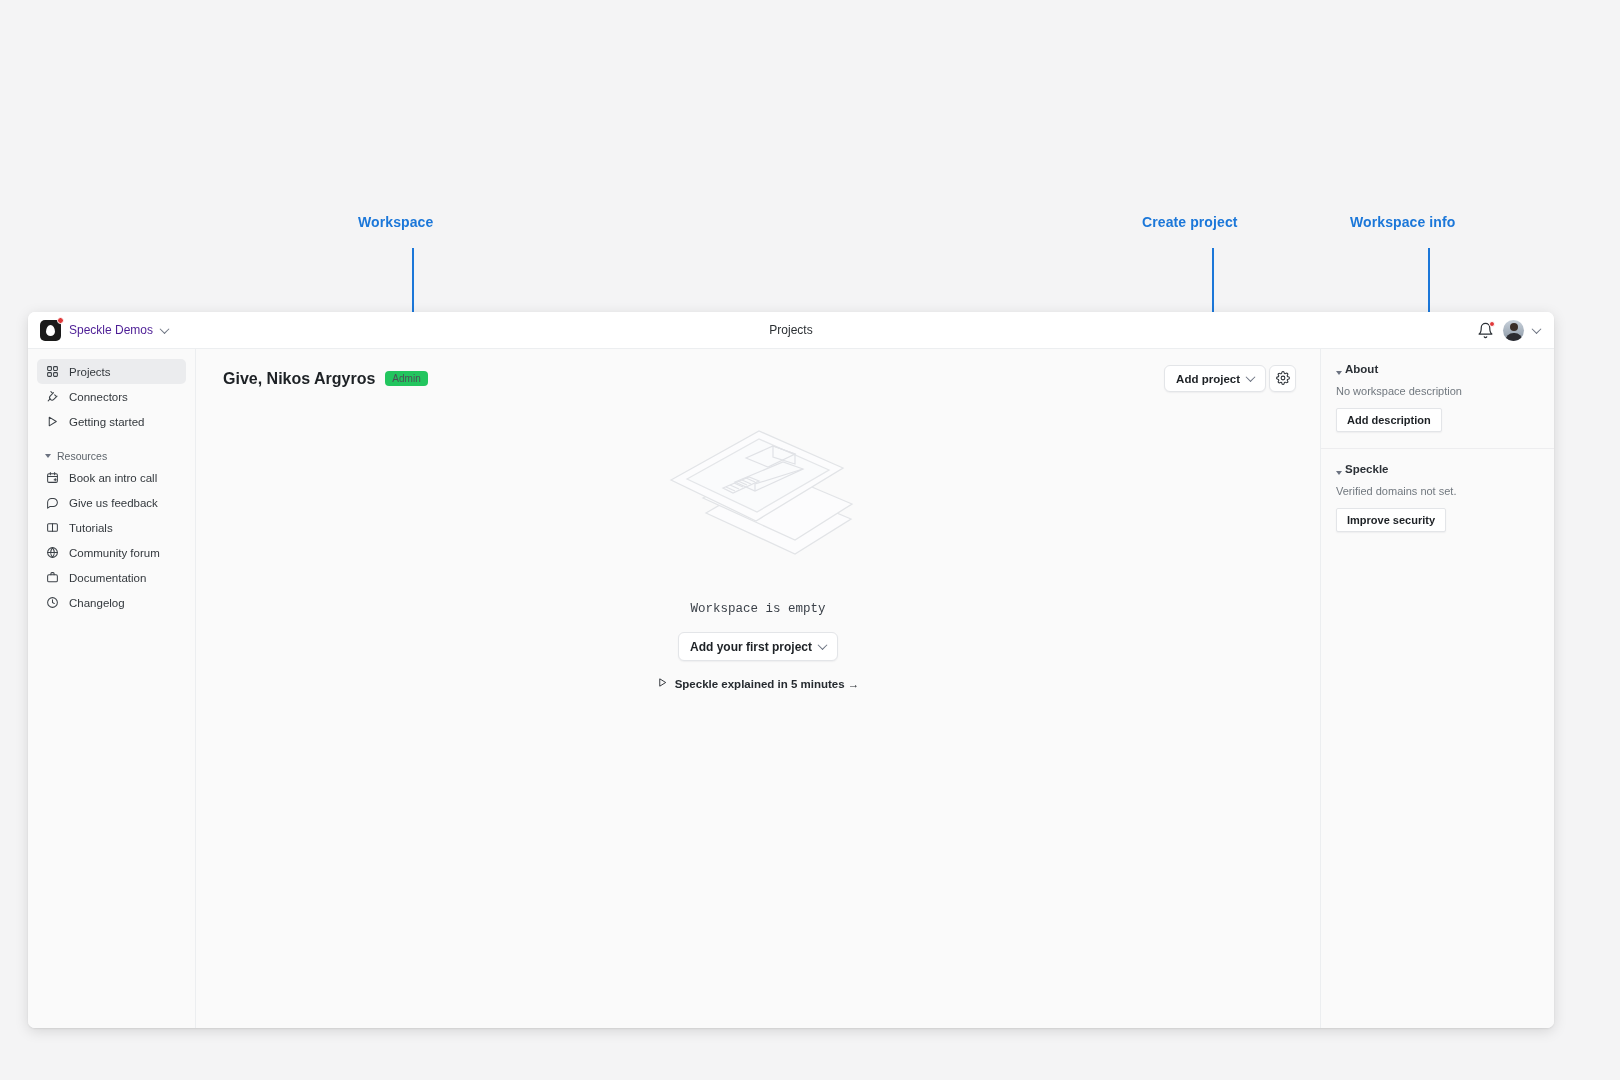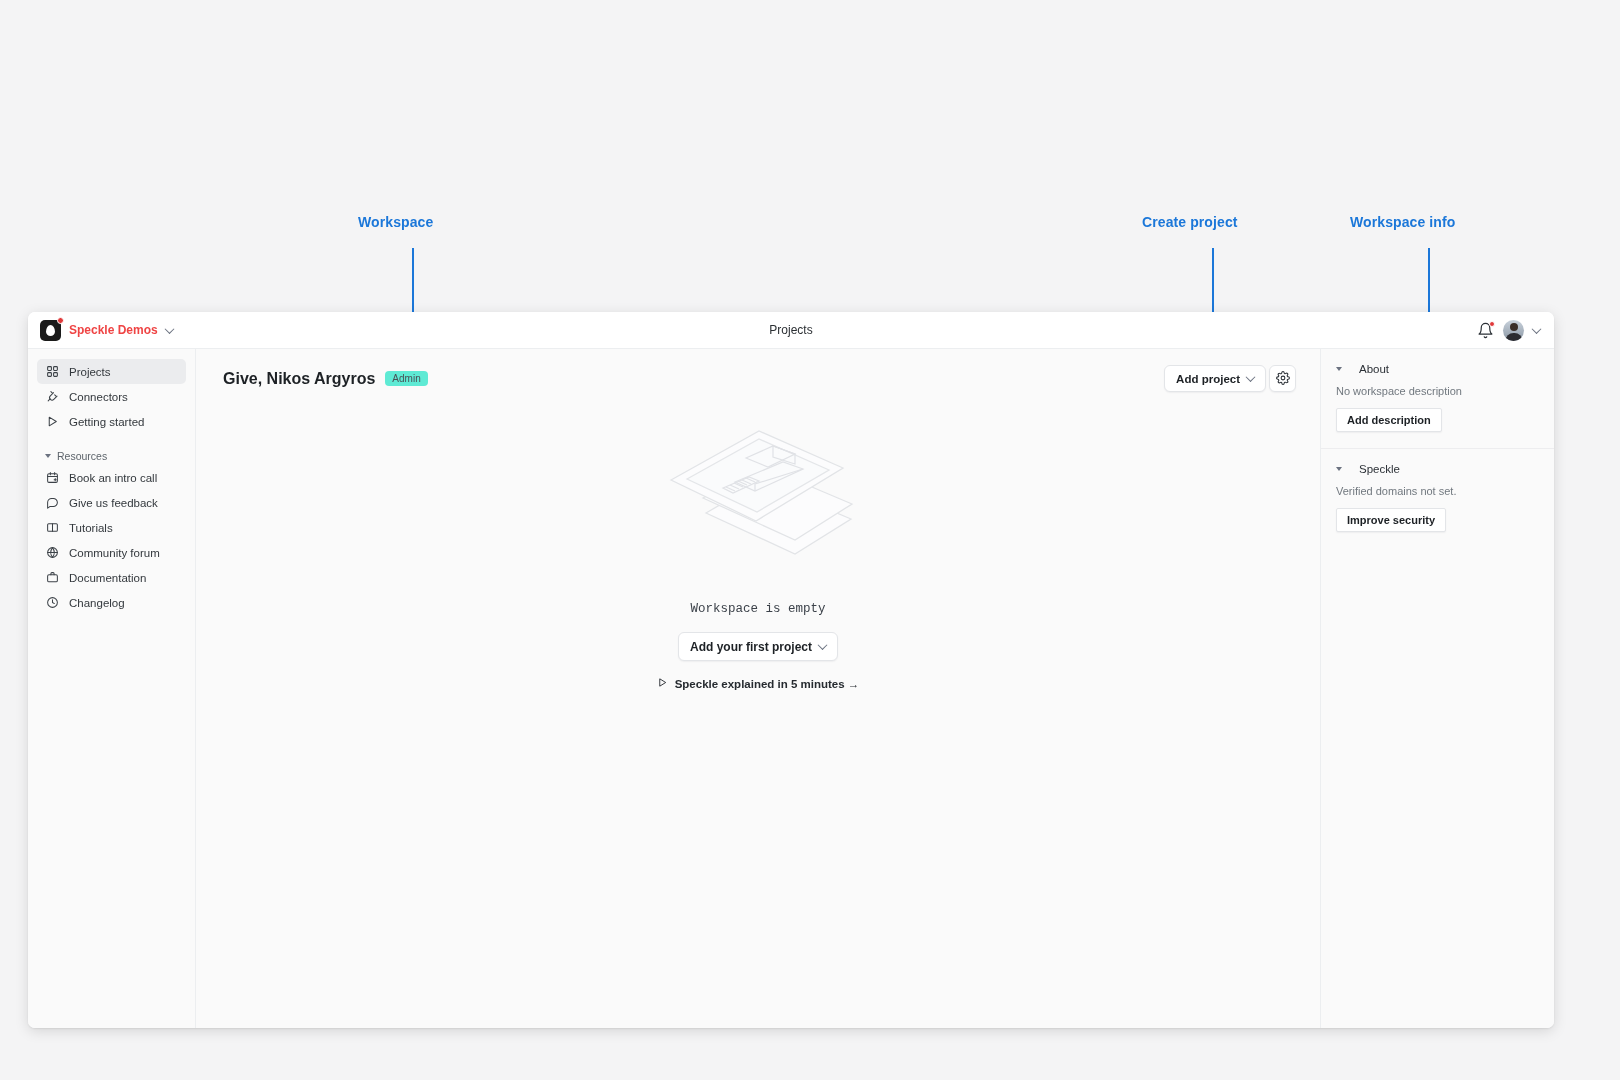--- a/index.html
+++ b/index.html
@@ -77,21 +77,21 @@
     transform: rotate(0deg);
   }
   .ws-logo .dot-badge {
     position: absolute;
     right: -3px; top: -3px;
     width: 7px; height: 7px;
     border-radius: 50%;
     background: #e0393a;
     border: 1.5px solid #fff;
   }
-  .ws-name { font-size: 12px; color: #ef4444; font-weight: 700; white-space: nowrap; }
+  .ws-name { font-size: 12px; color: #4c1d95; font-weight: 400; white-space: nowrap; }
   .chev {
     display: inline-block;
     width: 7px; height: 7px;
     border-right: 1.3px solid #6b7280;
     border-bottom: 1.3px solid #6b7280;
     transform: rotate(45deg) translate(-1px,-1px);
   }
   .topbar-title {
     position: absolute;
     left: 0; right: 0;
@@ -181,21 +181,21 @@
     display: flex;
     flex-direction: column;
   }
   .main-header {
     display: flex; align-items: center;
     padding: 16px 24px 0 27px;
   }
   .greeting { font-size: 16px; font-weight: 700; color: #1d2125; }
   .badge-admin {
     margin-left: 10px;
-    background: #5eead4;
+    background: #22c55e;
     color: #4a5056;
     font-size: 10px;
     padding: 2px 7px;
     border-radius: 4px;
     font-weight: 400;
   }
   .header-actions { margin-left: auto; display: flex; align-items: center; gap: 3px; }
   .btn {
     background: #ffffff;
     border: 1px solid #e3e5e8;
@@ -248,24 +248,24 @@
   
   .rightpanel {
     width: 234px;
     flex: 0 0 234px;
     background: #fafafa;
     border-left: 1px solid #eceef0;
   }
   .rp-section { padding: 14px 15px 16px 15px; border-bottom: 1px solid #ededef; }
   .rp-section:last-child { border-bottom: none; }
   .rp-head {
-    display: flex; align-items: center; gap: 17px;
+    display: flex; align-items: flex-end; gap: 3px;
     font-size: 11.5px;
     color: #2b3036;
-    font-weight: 400;
+    font-weight: 700;
     margin-bottom: 10px;
     cursor: pointer;
   }
   .rp-text { font-size: 11px; color: #71787f; margin-bottom: 11px; }
   .rp-btn {
     background: #fff;
     border: 1px solid #e3e5e8;
     border-radius: 2px;
     box-shadow: 0 1px 1.5px rgba(16,24,40,.05);
     font-size: 11px;

